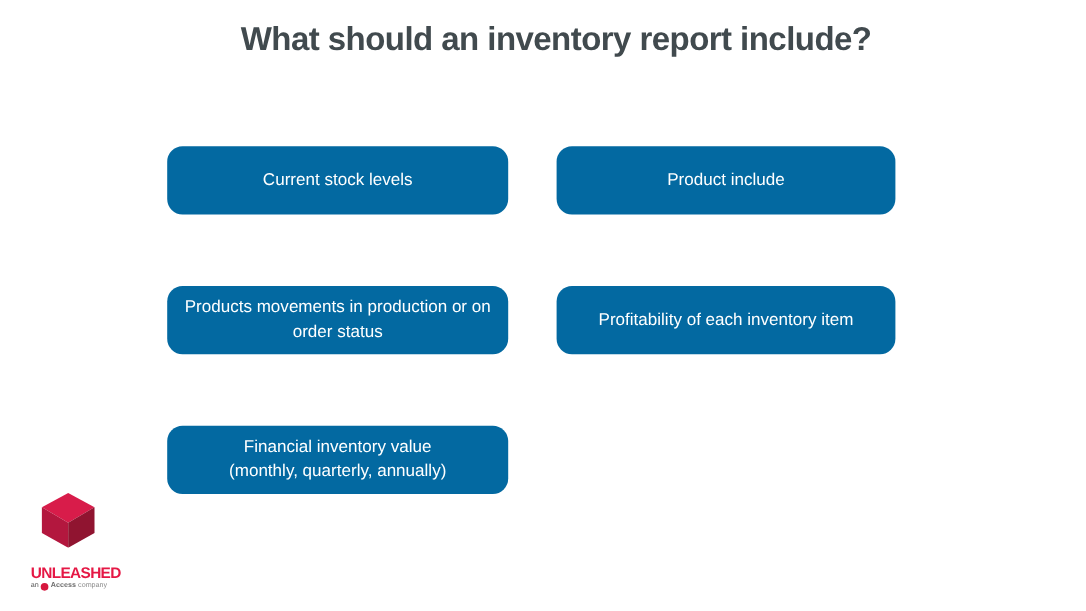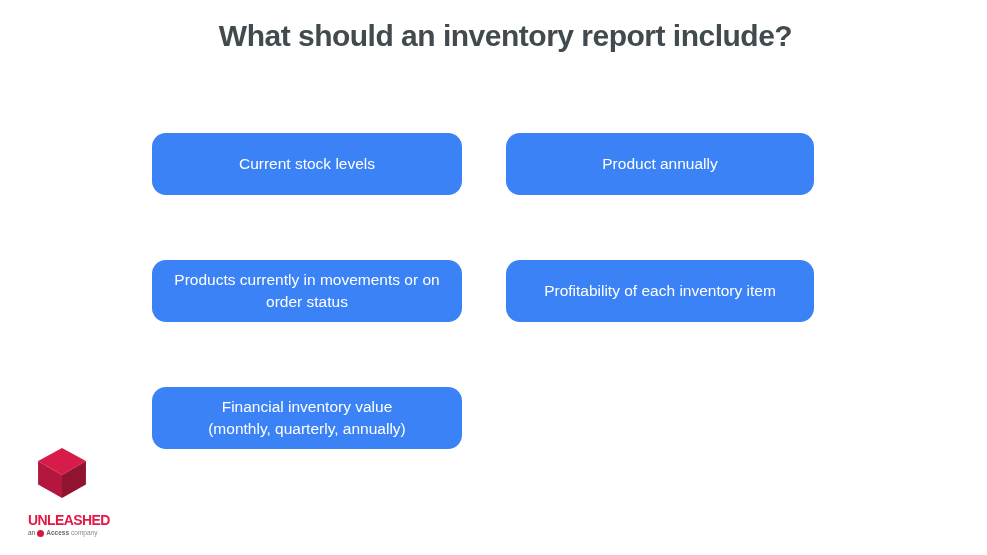--- a/index.html
+++ b/index.html
@@ -32,21 +32,21 @@
     position: absolute;
     top: 133px;
     left: 152px;
     display: grid;
     grid-template-columns: 310px 308px;
     grid-auto-rows: 62px;
     column-gap: 44px;
     row-gap: 65px;
   }
   .info-box {
-    background: #3b82f6;
+    background: #0369a1;
     border-radius: 14px;
     color: #ffffff;
     display: flex;
     align-items: center;
     justify-content: center;
     text-align: center;
     font-size: 15.5px;
     line-height: 22px;
     padding: 4px 12px;
     box-sizing: border-box;
@@ -93,22 +93,22 @@
 </style>
 </head>
 <body>
 
 <div class="canvas">
 
   <div class="page-title">What should an inventory report include?</div>
 
   <div class="boxes-grid">
     <div class="info-box">Current stock levels</div>
-    <div class="info-box">Product annually</div>
-    <div class="info-box">Products currently in movements or on order status</div>
+    <div class="info-box">Product include</div>
+    <div class="info-box">Products movements in production or on order status</div>
     <div class="info-box">Profitability of each inventory item</div>
     <div class="info-box">Financial inventory value
 (monthly, quarterly, annually)</div>
   </div>
 
   <div class="logo">
     <svg class="logo-cube" viewBox="0 0 100 100" xmlns="http://www.w3.org/2000/svg">
       <polygon points="50,4 96,29 50,56 4,29" fill="#d81c4a"></polygon>
       <polygon points="4,29 50,56 50,100 4,74" fill="#b3173e"></polygon>
       <polygon points="50,56 96,29 96,74 50,100" fill="#901430"></polygon>

